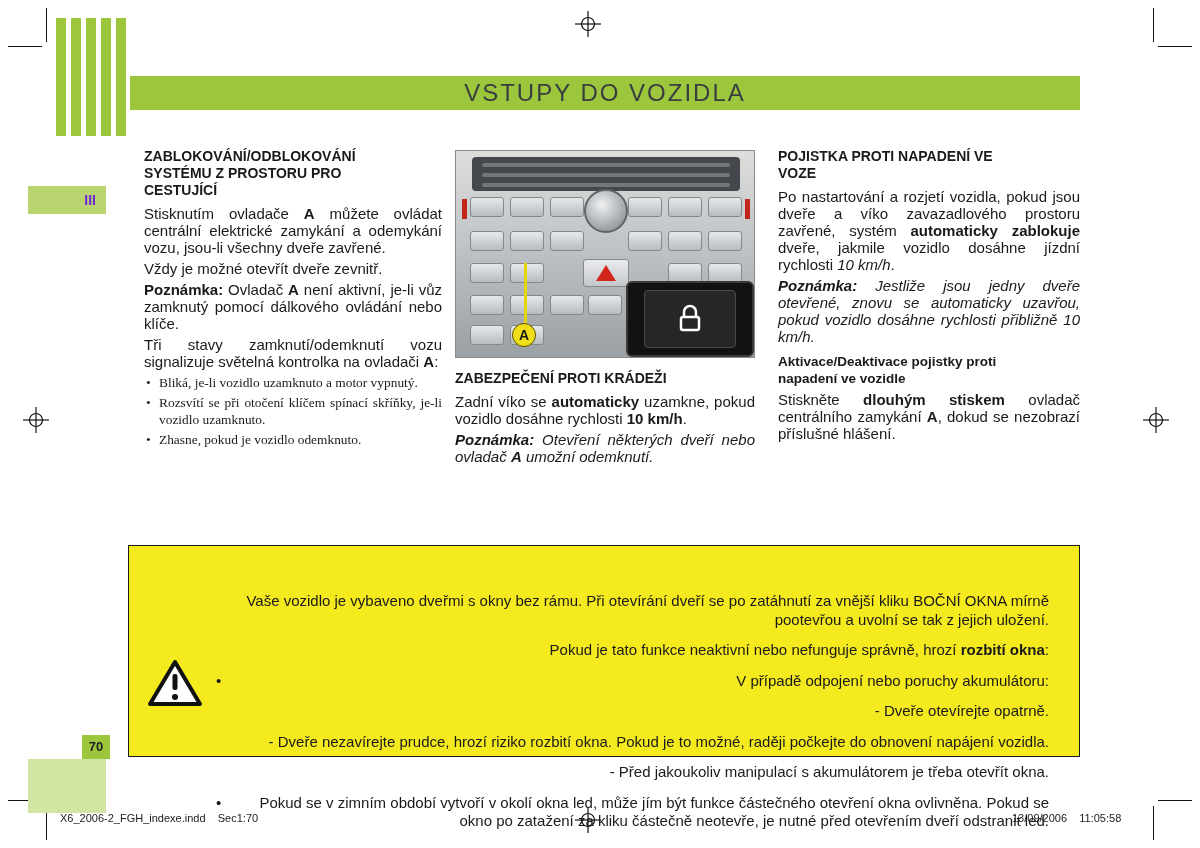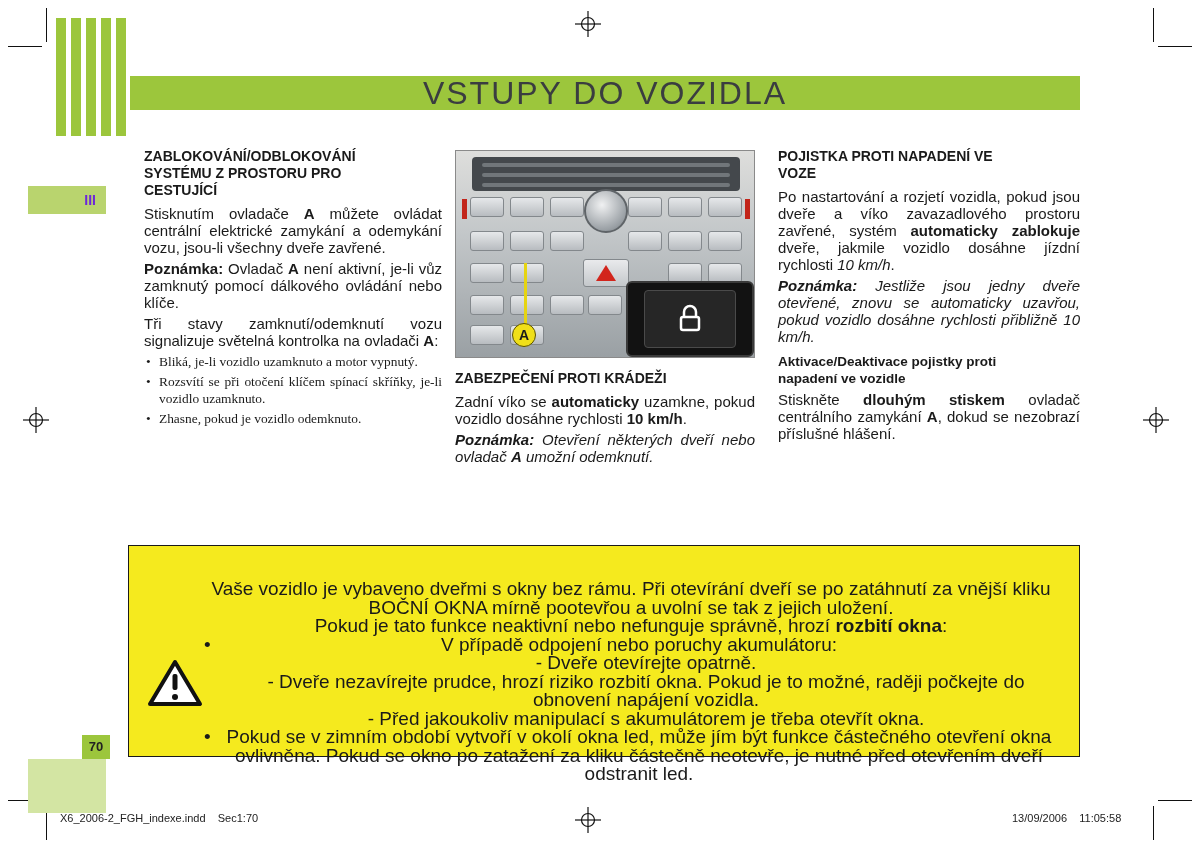--- a/index.html
+++ b/index.html
@@ -10,21 +10,21 @@
   html,body{margin:0;padding:0;background:#fff;}
   .page{position:relative;width:1200px;height:848px;background:#fff;overflow:hidden;
         font-family:"Liberation Sans",sans-serif;color:var(--text);}
   .b{font-weight:bold;} .i{font-style:italic;}
 
   
   .stripes{position:absolute;left:56px;top:18px;width:74px;height:118px;
            background:repeating-linear-gradient(90deg,var(--green) 0 10px,#fff 10px 15px);}
   .banner{position:absolute;left:130px;top:76px;width:950px;height:34px;background:var(--green);
           display:flex;align-items:center;justify-content:center;}
-  .banner span{font-size:32px;letter-spacing:2px;color:#3a3d40;}
+  .banner span{font-size:24px;letter-spacing:2px;color:#3a3d40;}
   .chapter-tab{position:absolute;left:28px;top:186px;width:78px;height:28px;background:var(--green-tab);
           text-align:right;padding-right:10px;font-weight:bold;font-size:14px;line-height:28px;color:#6d28d9;}
 
   
   .col{position:absolute;}
   .col-left{left:144px;top:148px;width:298px;}
   .col-mid{left:455px;top:150px;width:300px;}
   .col-right{left:778px;top:148px;width:302px;}
   .col-heading{font-size:14px;font-weight:bold;line-height:17px;margin:0 0 6px;white-space:pre-line;}
   .sub-heading{font-size:13.5px;font-weight:bold;line-height:17px;margin:8px 0 4px;white-space:pre-line;}
@@ -56,21 +56,21 @@
   .lockbtn{position:static;width:92px;height:58px;background:#262626;border:1px solid #4a4a4a;
          border-radius:4px;display:flex;align-items:center;justify-content:center;}
   .callout-line{left:68px;top:112px;width:3px;height:64px;background:#e6d411;}
   .callout{left:56px;top:172px;width:24px;height:24px;border-radius:50%;background:#f0df19;
            border:1.5px solid #5c5300;color:#1a1a1a;font-size:14px;font-weight:bold;
            line-height:22px;text-align:center;}
 
   
   .warnbox{position:absolute;left:128px;top:545px;width:952px;height:212px;background:var(--yellow);
            border:1.5px solid #1a1a1a;padding:34px 18px 0 72px;}
-  .warnbox p,.warnbox .wline{margin:0;font-size:19px;line-height:18.5px;text-align:center;}
+  .warnbox p,.warnbox .wline{margin:12px;font-size:15px;line-height:18.5px;text-align:right;}
   .warnbox .wbullet{position:relative;padding-left:16px;}
   .warnbox .wbullet::before{content:"•";position:absolute;left:3px;}
   .warnbox .wsub{padding-left:30px;}
   .warn-triangle{position:absolute;left:18px;top:112px;}
 
   
   .pagenum{position:absolute;left:82px;top:735px;width:28px;height:24px;background:var(--green);
            text-align:center;line-height:24px;font-weight:bold;font-size:13px;color:#222;}
   .palebox{position:absolute;left:28px;top:759px;width:78px;height:54px;background:var(--green-pale);}
   .footer-left{position:absolute;left:60px;top:812px;font-size:11px;color:#222;white-space:pre;}
@@ -120,20 +120,21 @@
   <div class="banner">
     <span>VSTUPY DO VOZIDLA</span>
   </div>
   <div class="chapter-tab">III</div>
 
   <div class="col col-left">
     <div class="col-heading">ZABLOKOVÁNÍ/ODBLOKOVÁNÍ
 SYSTÉMU Z PROSTORU PRO
 CESTUJÍCÍ</div>
     <p><span>Stisknutím ovladače </span><span class="b">A</span><span> můžete ovládat centrální elektrické zamykání a odemykání vozu, jsou-li všechny dveře zavřené.</span></p>
+    <p><span>Vždy je možné otevřít dveře zevnitř.</span></p>
     <p><span class="b">Poznámka:</span><span> Ovladač </span><span class="b">A</span><span> není aktivní, je-li vůz zamknutý pomocí dálkového ovládání nebo klíče.</span></p>
     <p><span>Tři stavy zamknutí/odemknutí vozu signalizuje světelná kontrolka na ovladači </span><span class="b">A</span><span>:</span></p>
     <div class="bullet"><span>Bliká, je-li vozidlo uzamknuto a motor vypnutý.</span></div>
     <div class="bullet"><span>Rozsvítí se při otočení klíčem spínací skříňky, je-li vozidlo uzamknuto.</span></div>
     <div class="bullet"><span>Zhasne, pokud je vozidlo odemknuto.</span></div>
   </div>
 
   <div class="col col-mid">
     <div class="console">
       <div class="vent">

